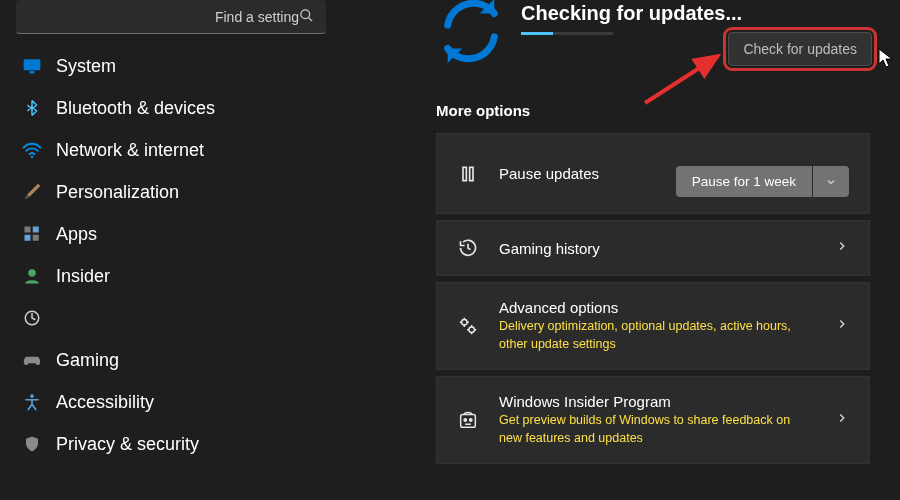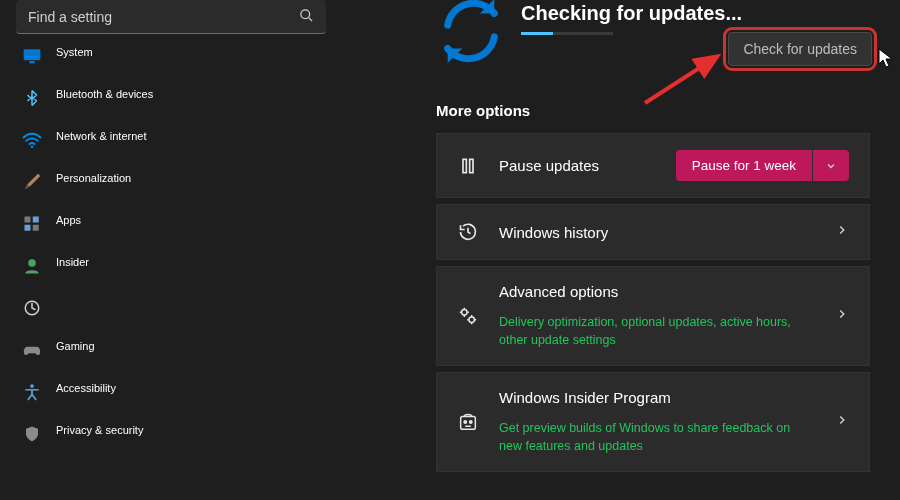--- a/index.html
+++ b/index.html
@@ -22,32 +22,33 @@
   .search {
     margin: 0 6px 10px 6px;
     height: 34px;
     background: #2b2b2b;
     border: none;
     border-bottom: 1px solid #6e6e6e;
     border-radius: 4px;
     display: flex; align-items: center;
     padding: 0 12px;
     color: #cfcfcf;
+    text-align: right;
   }
   .search span.ph { flex: 1; color: #cfcfcf; font-size: 14px; }
   .search .sicon { color: #cfcfcf; }
   .nav-item {
-    display: flex; 
+    display: flex; align-items: center;
     gap: 14px;
     height: 40px;
     padding: 0 12px;
     border-radius: 4px;
     cursor: pointer;
     color: #ffffff;
-    font-size: 11px;
+    font-size: 18px;
   }
   .nav-item .icon { width: 20px; height: 20px; display: flex; align-items: center; justify-content: center; }
   .main {
     flex: 1;
     padding: 0 30px 0 100px;
     position: relative;
   }
   .status-row {
     display: flex; align-items: flex-start;
     gap: 15px;
@@ -97,28 +98,29 @@
     border: 1px solid #333;
     border-radius: 0;
     padding: 16px 20px;
     display: flex; align-items: center;
     gap: 20px;
     margin-bottom: 6px;
     position: relative;
   }
   .card .cicon { width: 22px; height: 22px; display:flex; align-items:center; justify-content:center; color:#e6e6e6; }
   .card .ctitle { font-size: 15px; }
-  .card .cdesc { font-size: 12.5px; color: #22c55e; margin-top: 14px; line-height:1.4; }
+  .card .cdesc { font-size: 12.5px; color: #fde047; margin-top: 2px; line-height:1.4; }
   .card .body { flex: 1; }
   .chev { color: #d0d0d0; font-size: 16px; }
   .pause-select {
     display: flex; align-items: center;
-    background: #be185d;
+    background: #737373;
     border-radius: 4px;
     overflow: hidden;
+    margin-top: 16px;
   }
   .pause-select .lbl { padding: 8px 16px; font-size: 13.5px; border-right:1px solid #2b2b2b; display:flex; align-items:center;}
   .pause-select .dd { padding: 8px 12px; display:flex; align-items:center; }
   
   .arrow {
     position: absolute;
     left: 640px; top: 48px;
     width: 90px; height: 60px;
     pointer-events: none;
   }
@@ -285,21 +287,21 @@
 
     <div class="card">
       <span class="cicon">
         <svg width="20" height="20" viewBox="0 0 24 24" fill="none" stroke="currentColor" stroke-width="2">
             <path d="M3 12 A9 9 0 1 0 6 5"></path>
             <polyline points="3 4 3 9 8 9"></polyline>
             <path d="M12 7 L12 12 L15 14"></path>
           </svg>
       </span>
       <div class="body">
-        <div class="ctitle">Windows history</div>
+        <div class="ctitle">Gaming history</div>
       </div>
       <span class="chev">
         <svg width="14" height="14" viewBox="0 0 24 24" fill="none" stroke="currentColor" stroke-width="2.5">
             <polyline points="9 6 15 12 9 18"></polyline>
           </svg>
       </span>
     </div>
 
     <div class="card">
       <span class="cicon">

